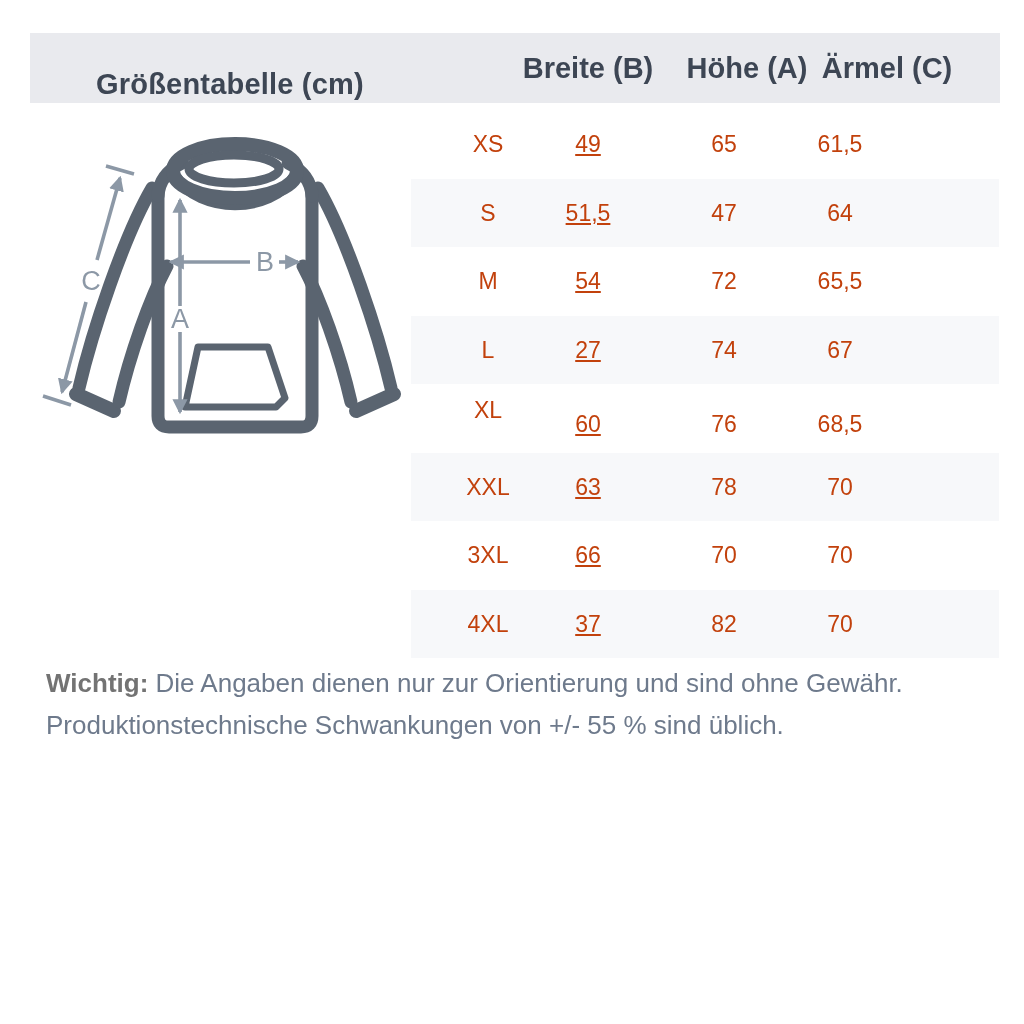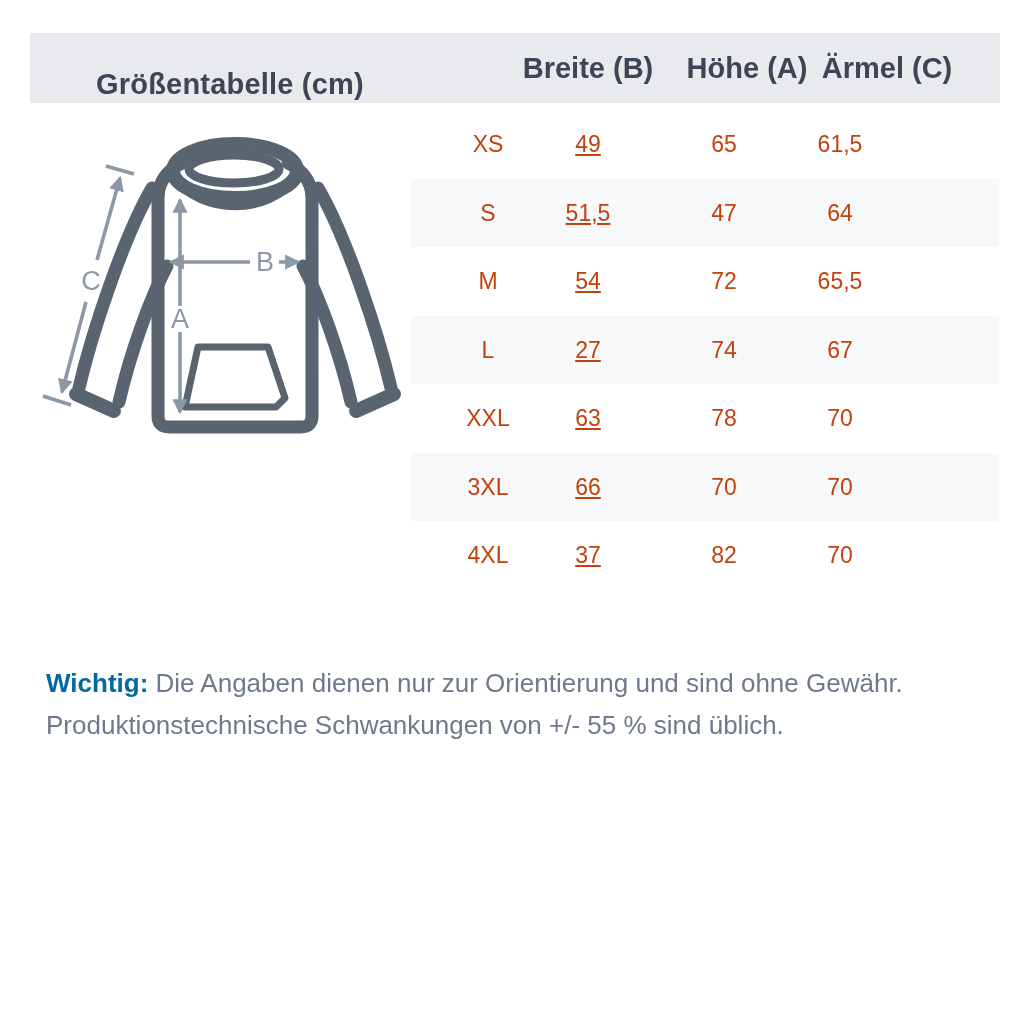--- a/index.html
+++ b/index.html
@@ -38,21 +38,21 @@
   .c-b{left:177px;text-decoration:underline;}
   .c-a{left:313px;}
   .c-c{left:421px;margin-left:8px;}
   .row-xl .c-size{transform:translateX(-50%) translateY(-8px);}
   .row-xl .c-b,.row-xl .c-a,.row-xl .c-c{transform:translateX(-50%) translateY(6px);}
   
   .note{
     position:absolute;left:46px;top:662px;margin:0;
     font-size:26px;line-height:42px;color:#6e7a8c;white-space:nowrap;
   }
-  .note strong{font-weight:bold;color:#0369a1;text-align:right;}
+  .note strong{font-weight:bold;color:#737373;text-align:right;}
 </style>
 </head>
 <body>
 
 <div class="canvas">
 
   <header class="band">
     <h1 class="title">Größentabelle (cm)</h1>
     <span class="col-h col-h-b">Breite (B)</span>
     <span class="col-h col-h-a">Höhe (A)</span>
@@ -122,20 +122,26 @@
       <span class="cell c-b">54</span>
       <span class="cell c-a">72</span>
       <span class="cell c-c">65,5</span>
     </div>
     <div class="row">
       <span class="cell c-size">L</span>
       <span class="cell c-b">27</span>
       <span class="cell c-a">74</span>
       <span class="cell c-c">67</span>
     </div>
+    <div class="row row-xl">
+      <span class="cell c-size">XL</span>
+      <span class="cell c-b">60</span>
+      <span class="cell c-a">76</span>
+      <span class="cell c-c">68,5</span>
+    </div>
     <div class="row">
       <span class="cell c-size">XXL</span>
       <span class="cell c-b">63</span>
       <span class="cell c-a">78</span>
       <span class="cell c-c">70</span>
     </div>
     <div class="row">
       <span class="cell c-size">3XL</span>
       <span class="cell c-b">66</span>
       <span class="cell c-a">70</span>

